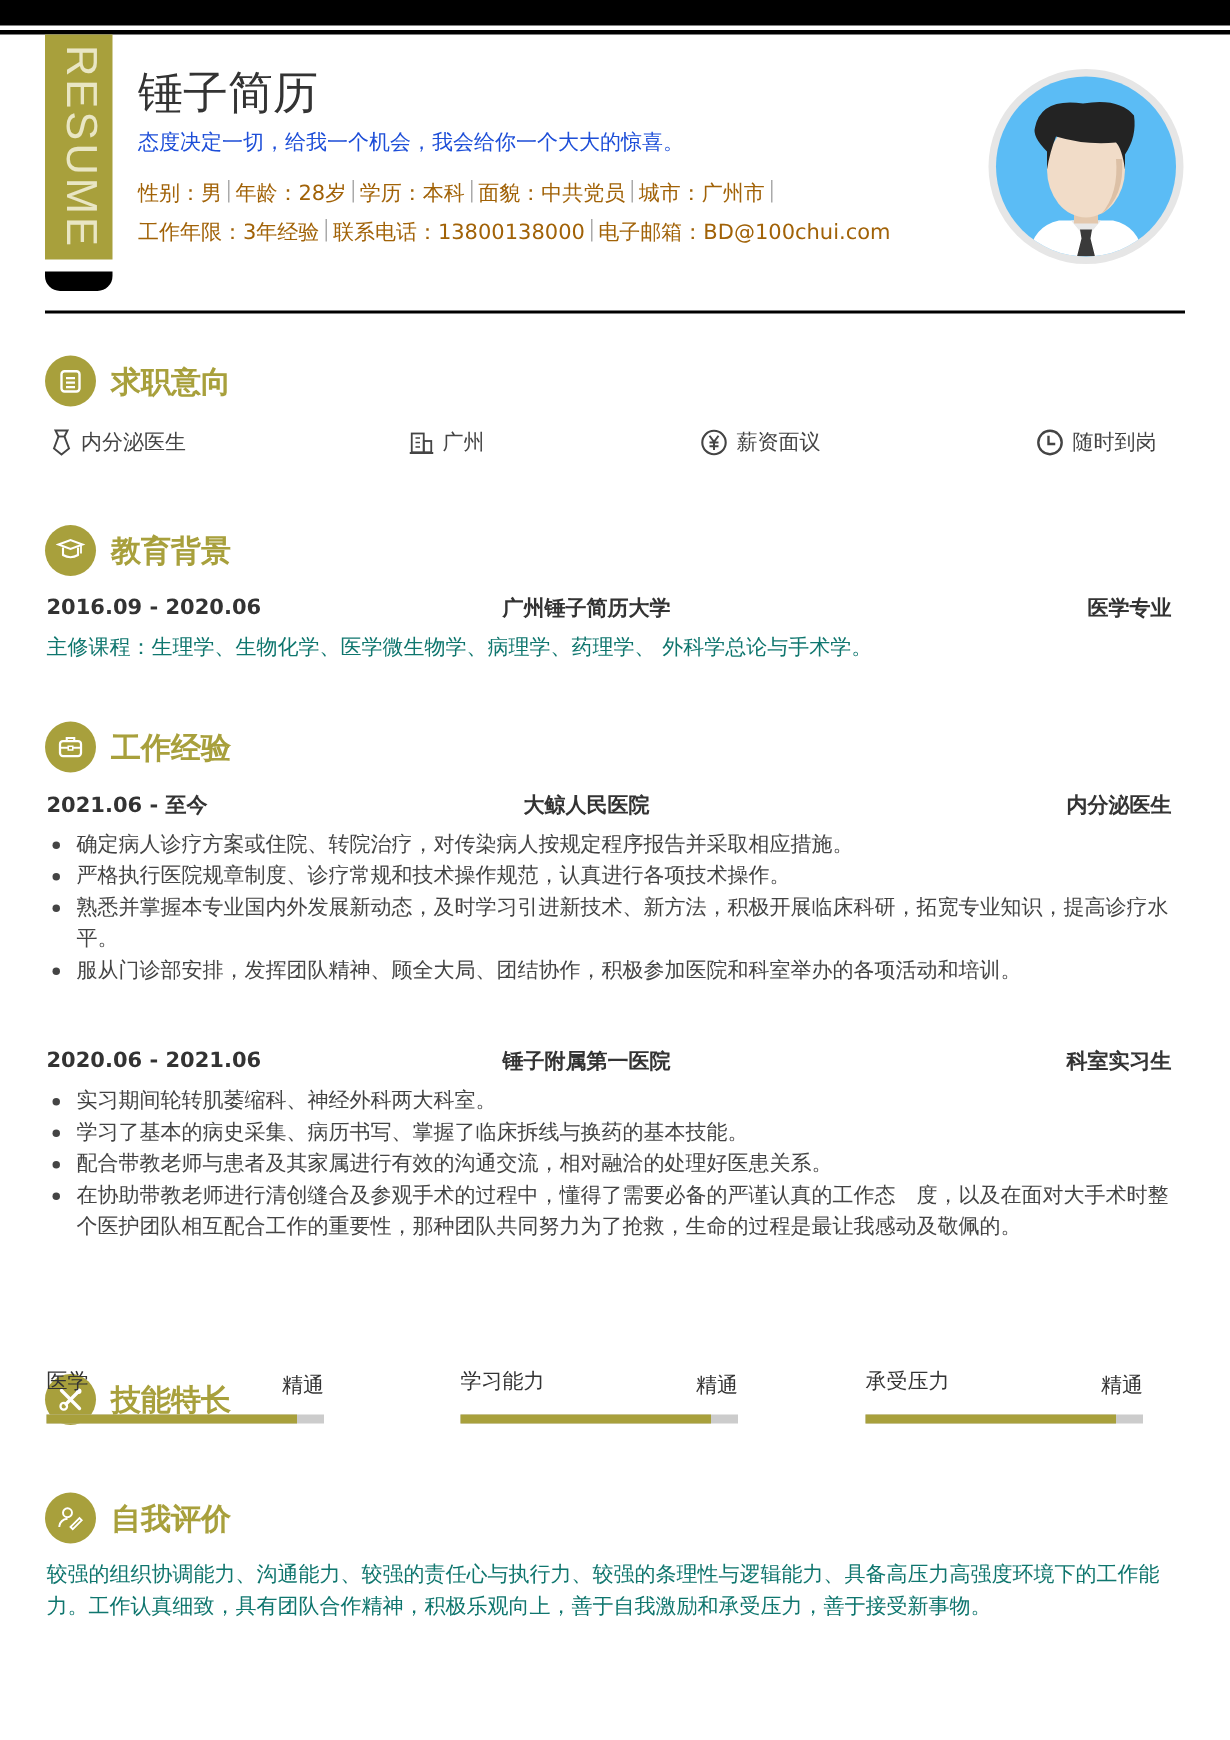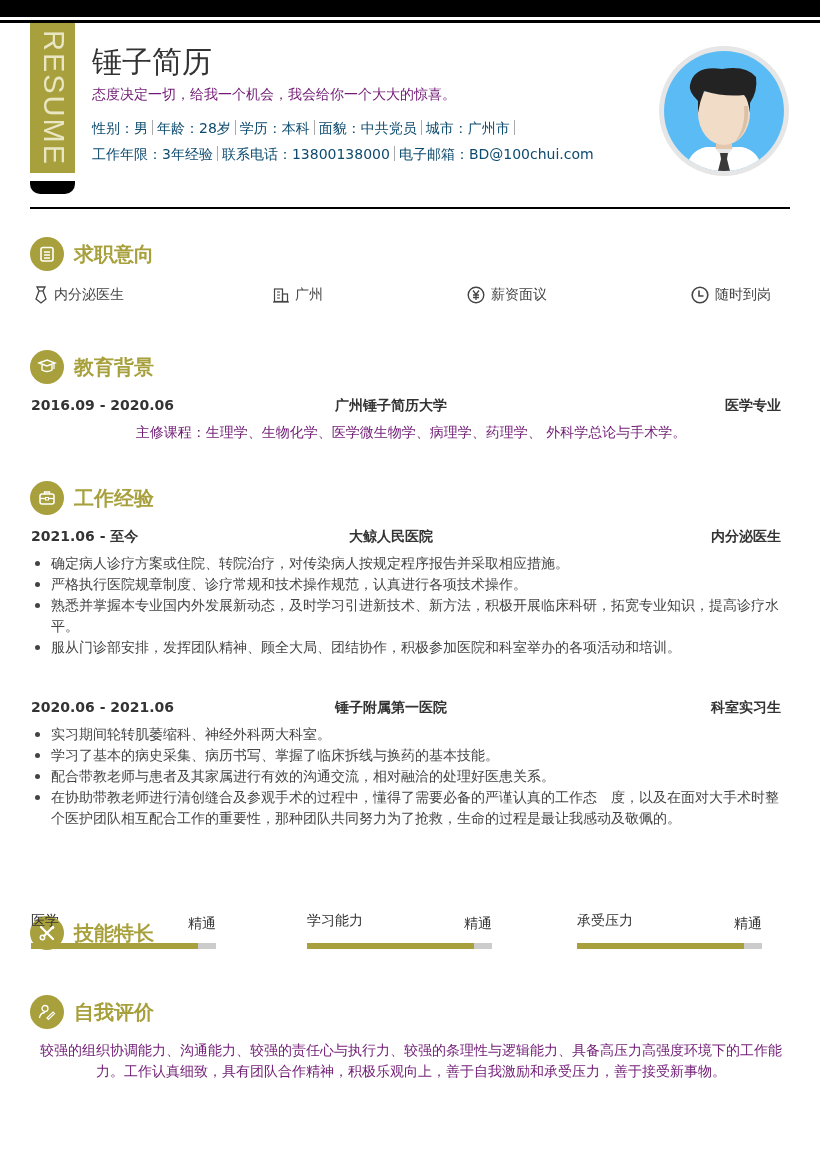--- a/index.html
+++ b/index.html
@@ -8,22 +8,22 @@
 
   .top-bar { position: absolute; left: 0; top: 0; width: 820px; height: 17px; background: #000; }
   .top-line { position: absolute; left: 0; top: 20px; width: 820px; height: 3px; background: #000; }
 
   .resume-tab { position: absolute; left: 30px; top: 23px; width: 45px; height: 150px; background: #a8a03c; }
   .resume-tab span { position: absolute; left: 50%; top: 50%; transform: translate(-50%, -50%) rotate(90deg);
     color: #e9e6c4; font-size: 29px; letter-spacing: 2px; white-space: nowrap; font-family: "Liberation Sans", sans-serif; }
   .resume-cap { position: absolute; left: 30px; top: 181px; width: 45px; height: 13px; background: #000; border-radius: 0 0 10px 10px; }
 
   .name { position: absolute; left: 92px; top: 42px; font-size: 30px; color: #333; font-weight: normal; }
-  .motto { position: absolute; left: 92px; top: 86px; font-size: 14px; color: #701a75; }
-  .info-line { position: absolute; left: 92px; font-size: 14px; color: #0c4a6e; white-space: nowrap; }
+  .motto { position: absolute; left: 92px; top: 86px; font-size: 14px; color: #1d4ed8; }
+  .info-line { position: absolute; left: 92px; font-size: 14px; color: #a16207; white-space: nowrap; }
   .info-line.l1 { top: 120px; }
   .info-line.l2 { top: 146px; }
   .info-line .sep { display: inline-block; width: 1px; height: 15px; background: #aaa; margin: 0 4px; vertical-align: -2px; }
 
   .avatar { position: absolute; left: 659px; top: 46px; width: 130px; height: 130px; border-radius: 50%; background: #e6e6e6; padding: 5px; }
   .avatar-inner { width: 120px; height: 120px; border-radius: 50%; background: #5bbcf5; overflow: hidden; position: relative; }
 
   .header-rule { position: absolute; left: 30px; top: 207px; width: 760px; height: 2px; background: #000; }
 
   .section-head { position: absolute; left: 30px; display: flex; align-items: center; }
@@ -32,21 +32,21 @@
 
   .intent-row { position: absolute; top: 286px; left: 30px; width: 760px; height: 20px; }
   .intent-item { position: absolute; display: flex; align-items: center; font-size: 14px; color: #444; }
   .intent-item svg { margin-right: 6px; }
 
   .row3 { position: absolute; left: 31px; width: 750px; height: 20px; font-size: 14px; font-weight: bold; color: #333; }
   .row3 .c1 { position: absolute; left: 0; top: 0; }
   .row3 .c2 { position: absolute; left: 0; width: 100%; text-align: center; top: 0; }
   .row3 .c3 { position: absolute; right: 0; top: 0; }
 
-  .para { position: absolute; left: 31px; width: 760px; font-size: 14px; color: #701a75; line-height: 21px; text-align: center; }
+  .para { position: absolute; left: 31px; width: 760px; font-size: 14px; color: #0f766e; line-height: 21px; }
 
   ul.bullets { position: absolute; left: 31px; width: 760px; list-style: none; font-size: 14px; color: #444; line-height: 21px; }
   ul.bullets li { position: relative; padding-left: 20px; }
   ul.bullets li::before { content: ""; position: absolute; left: 4px; top: 8px; width: 5px; height: 5px; border-radius: 50%; background: #444; }
 
   .skill { position: absolute; top: 912px; width: 185px; height: 40px; }
   .skill .sname { position: absolute; left: 0; top: 0; font-size: 14px; color: #333; }
   .skill .slevel { position: absolute; right: 0; top: 3px; font-size: 14px; color: #333; }
   .skill .track { position: absolute; left: 0; top: 31px; width: 185px; height: 6px; background: #cccccc; }
   .skill .fill { height: 6px; background: #a8a03c; }

